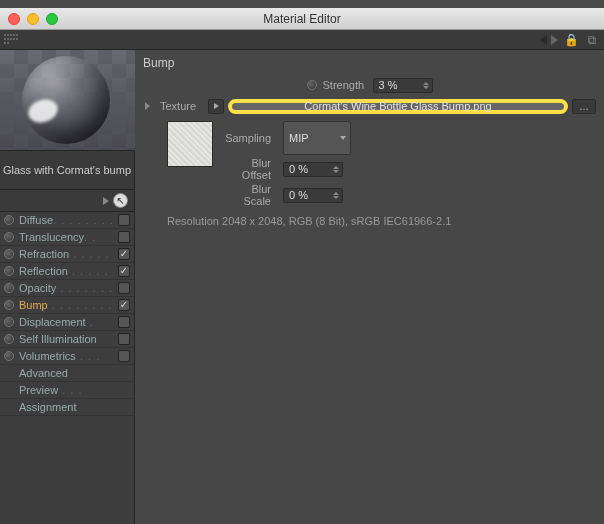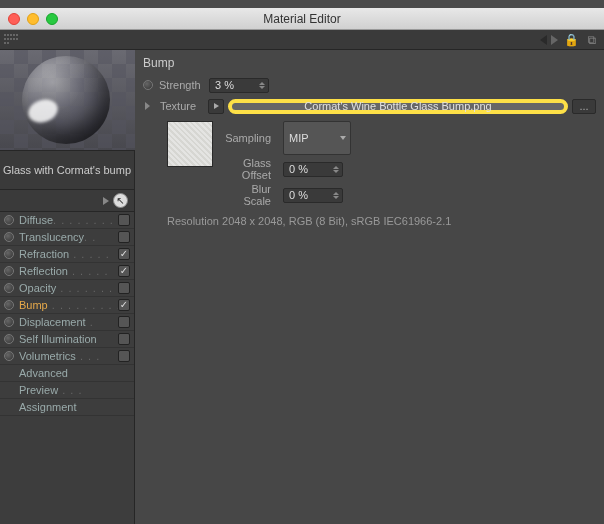--- a/index.html
+++ b/index.html
@@ -53,21 +53,21 @@
 .ch .lab { color: #9aa; flex: 1; white-space: nowrap; overflow: hidden; }
 .ch.active .lab { color: #e6a94a; }
 .ch .dots { color: #666; letter-spacing: 1px; }
 .ch .cb { width: 12px; height: 12px; border: 1px solid #222; background: #555; border-radius: 2px; flex-shrink: 0; display: flex; align-items: center; justify-content: center; color: #ddd; font-size: 10px; line-height: 1; }
 .ch .cb.on::after { content: "✓"; }
 .ch.noradio .radio { visibility: hidden; }
 
 .content { flex: 1; background: #474747; padding: 6px 8px; }
 .panelhead { color: #ccc; font-size: 12px; margin-bottom: 6px; }
 
-.row { display: flex; align-items: center; height: 18px; margin-bottom: 3px; }
+.row { display: flex; align-items: center; height: 18px; margin-bottom: 3px; justify-content: center; }
 .row .radio { width: 10px; height: 10px; border-radius: 50%; border: 1px solid #777; margin-right: 6px; background: radial-gradient(circle at 35% 35%, #666, #333); }
 .row .tw { width: 0; height: 0; border-left: 5px solid #888; border-top: 4px solid transparent; border-bottom: 4px solid transparent; margin-right: 6px; margin-left: 2px; }
 .row .rlabel { width: 50px; color: #aaa; }
 .numfield { background: #3a3a3a; border: 1px solid #2a2a2a; height: 15px; color: #ddd; padding: 0 5px; display: flex; align-items: center; border-radius: 2px; position: relative; }
 .numfield.small { width: 60px; }
 .numfield .spin { position: absolute; right: 2px; top: 0; bottom: 0; width: 7px; display: flex; flex-direction: column; justify-content: center; gap: 1px; }
 .numfield .spin span { width: 0; height: 0; border-left: 3px solid transparent; border-right: 3px solid transparent; }
 .numfield .spin .up { border-bottom: 3px solid #888; }
 .numfield .spin .dn { border-top: 3px solid #888; }
 
@@ -228,21 +228,21 @@
       <div class="swatch"></div>
       <div class="subrows">
         <div class="srow">
           <div class="sl">Sampling</div>
           <div class="select">
             <span>MIP</span>
             <div class="caret"></div>
           </div>
         </div>
         <div class="srow">
-          <div class="sl">Glass Offset</div>
+          <div class="sl">Blur Offset</div>
           <div class="numfield small">
             <span>0 %</span>
             <div class="spin">
                 <span class="up"></span>
                 <span class="dn"></span>
               </div>
           </div>
         </div>
         <div class="srow">
           <div class="sl">Blur Scale</div>

